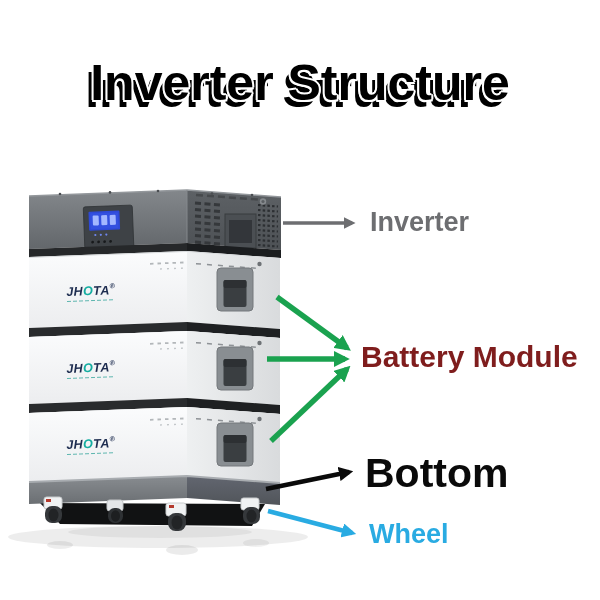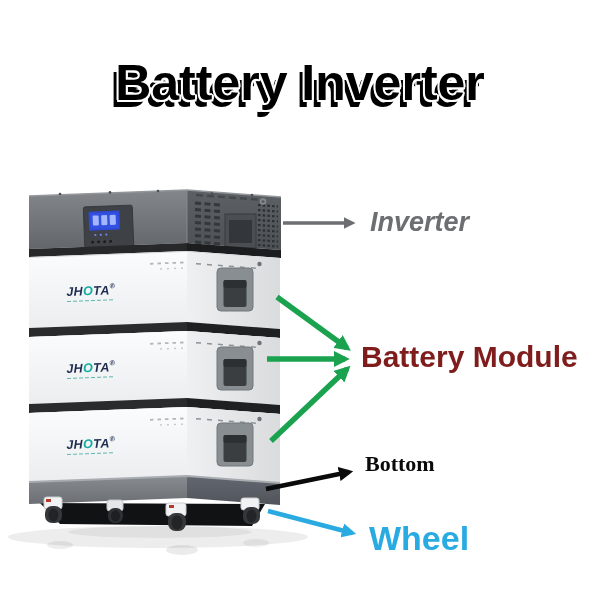--- a/index.html
+++ b/index.html
@@ -10,42 +10,42 @@
   h1#title{
     position:absolute;top:56px;left:0;right:0;margin:0;text-align:center;
     font:700 50px/1.1 "Liberation Sans",sans-serif;color:#000;letter-spacing:0;
     text-shadow:
       -2px 0 0 #fff, 2px 0 0 #fff, 0 -2px 0 #fff, 0 2px 0 #fff,
       -1.5px -1.5px 0 #fff, 1.5px -1.5px 0 #fff, -1.5px 1.5px 0 #fff, 1.5px 1.5px 0 #fff,
       -5px 7px 0 #000;
   }
 
   .lbl{position:absolute;font-weight:700;white-space:nowrap;line-height:1;}
-  #lbl-inverter{left:370px;top:209px;font-size:27px;font-style:italic;}
+  #lbl-inverter{left:370px;top:209px;font-size:27px;}
   #lbl-module{left:361px;top:342px;font-size:30px;}
-  #lbl-bottom{left:365px;top:453px;font-size:22px;font-family:Liberation Serif, serif;}
-  #lbl-wheel{left:369px;top:521px;font-size:34px;}
+  #lbl-bottom{left:365px;top:453px;font-size:41px;}
+  #lbl-wheel{left:369px;top:521px;font-size:27px;}
 
   .jhota{position:absolute;transform:rotate(-2.2deg);transform-origin:left top;
          font-style:italic;font-weight:700;font-size:12.5px;letter-spacing:.4px;
          color:#1e2d50;line-height:1;}
   .jhota .o{color:#16ada1;}
   .jhota sup{font-size:7px;font-style:normal;vertical-align:6px;}
   .jhota .tagline{margin-top:2px;height:1.6px;width:47px;border-radius:1px;opacity:.8;
          background:repeating-linear-gradient(90deg,#3aa79e 0 4px,transparent 4px 6px);}
   #logo-1{left:66px;top:284px;}
   #logo-2{left:66px;top:361px;}
   #logo-3{left:66px;top:437px;}
 
   svg{display:block;}
 </style>
 </head>
 <body>
 
-<h1 id="title">Battery Inverter</h1>
+<h1 id="title">Inverter Structure</h1>
 
 <svg id="stage" viewBox="0 0 600 600">
   <defs>
     <linearGradient id="gFrontInv" x1="0" y1="0" x2="0" y2="1">
       <stop offset="0" stop-color="#83878b"></stop>
         <stop offset="1" stop-color="#63676b"></stop>
     </linearGradient>
     <linearGradient id="gSideInv" x1="0" y1="0" x2="0" y2="1">
       <stop offset="0" stop-color="#5d6165"></stop>
         <stop offset="1" stop-color="#4d5155"></stop>

